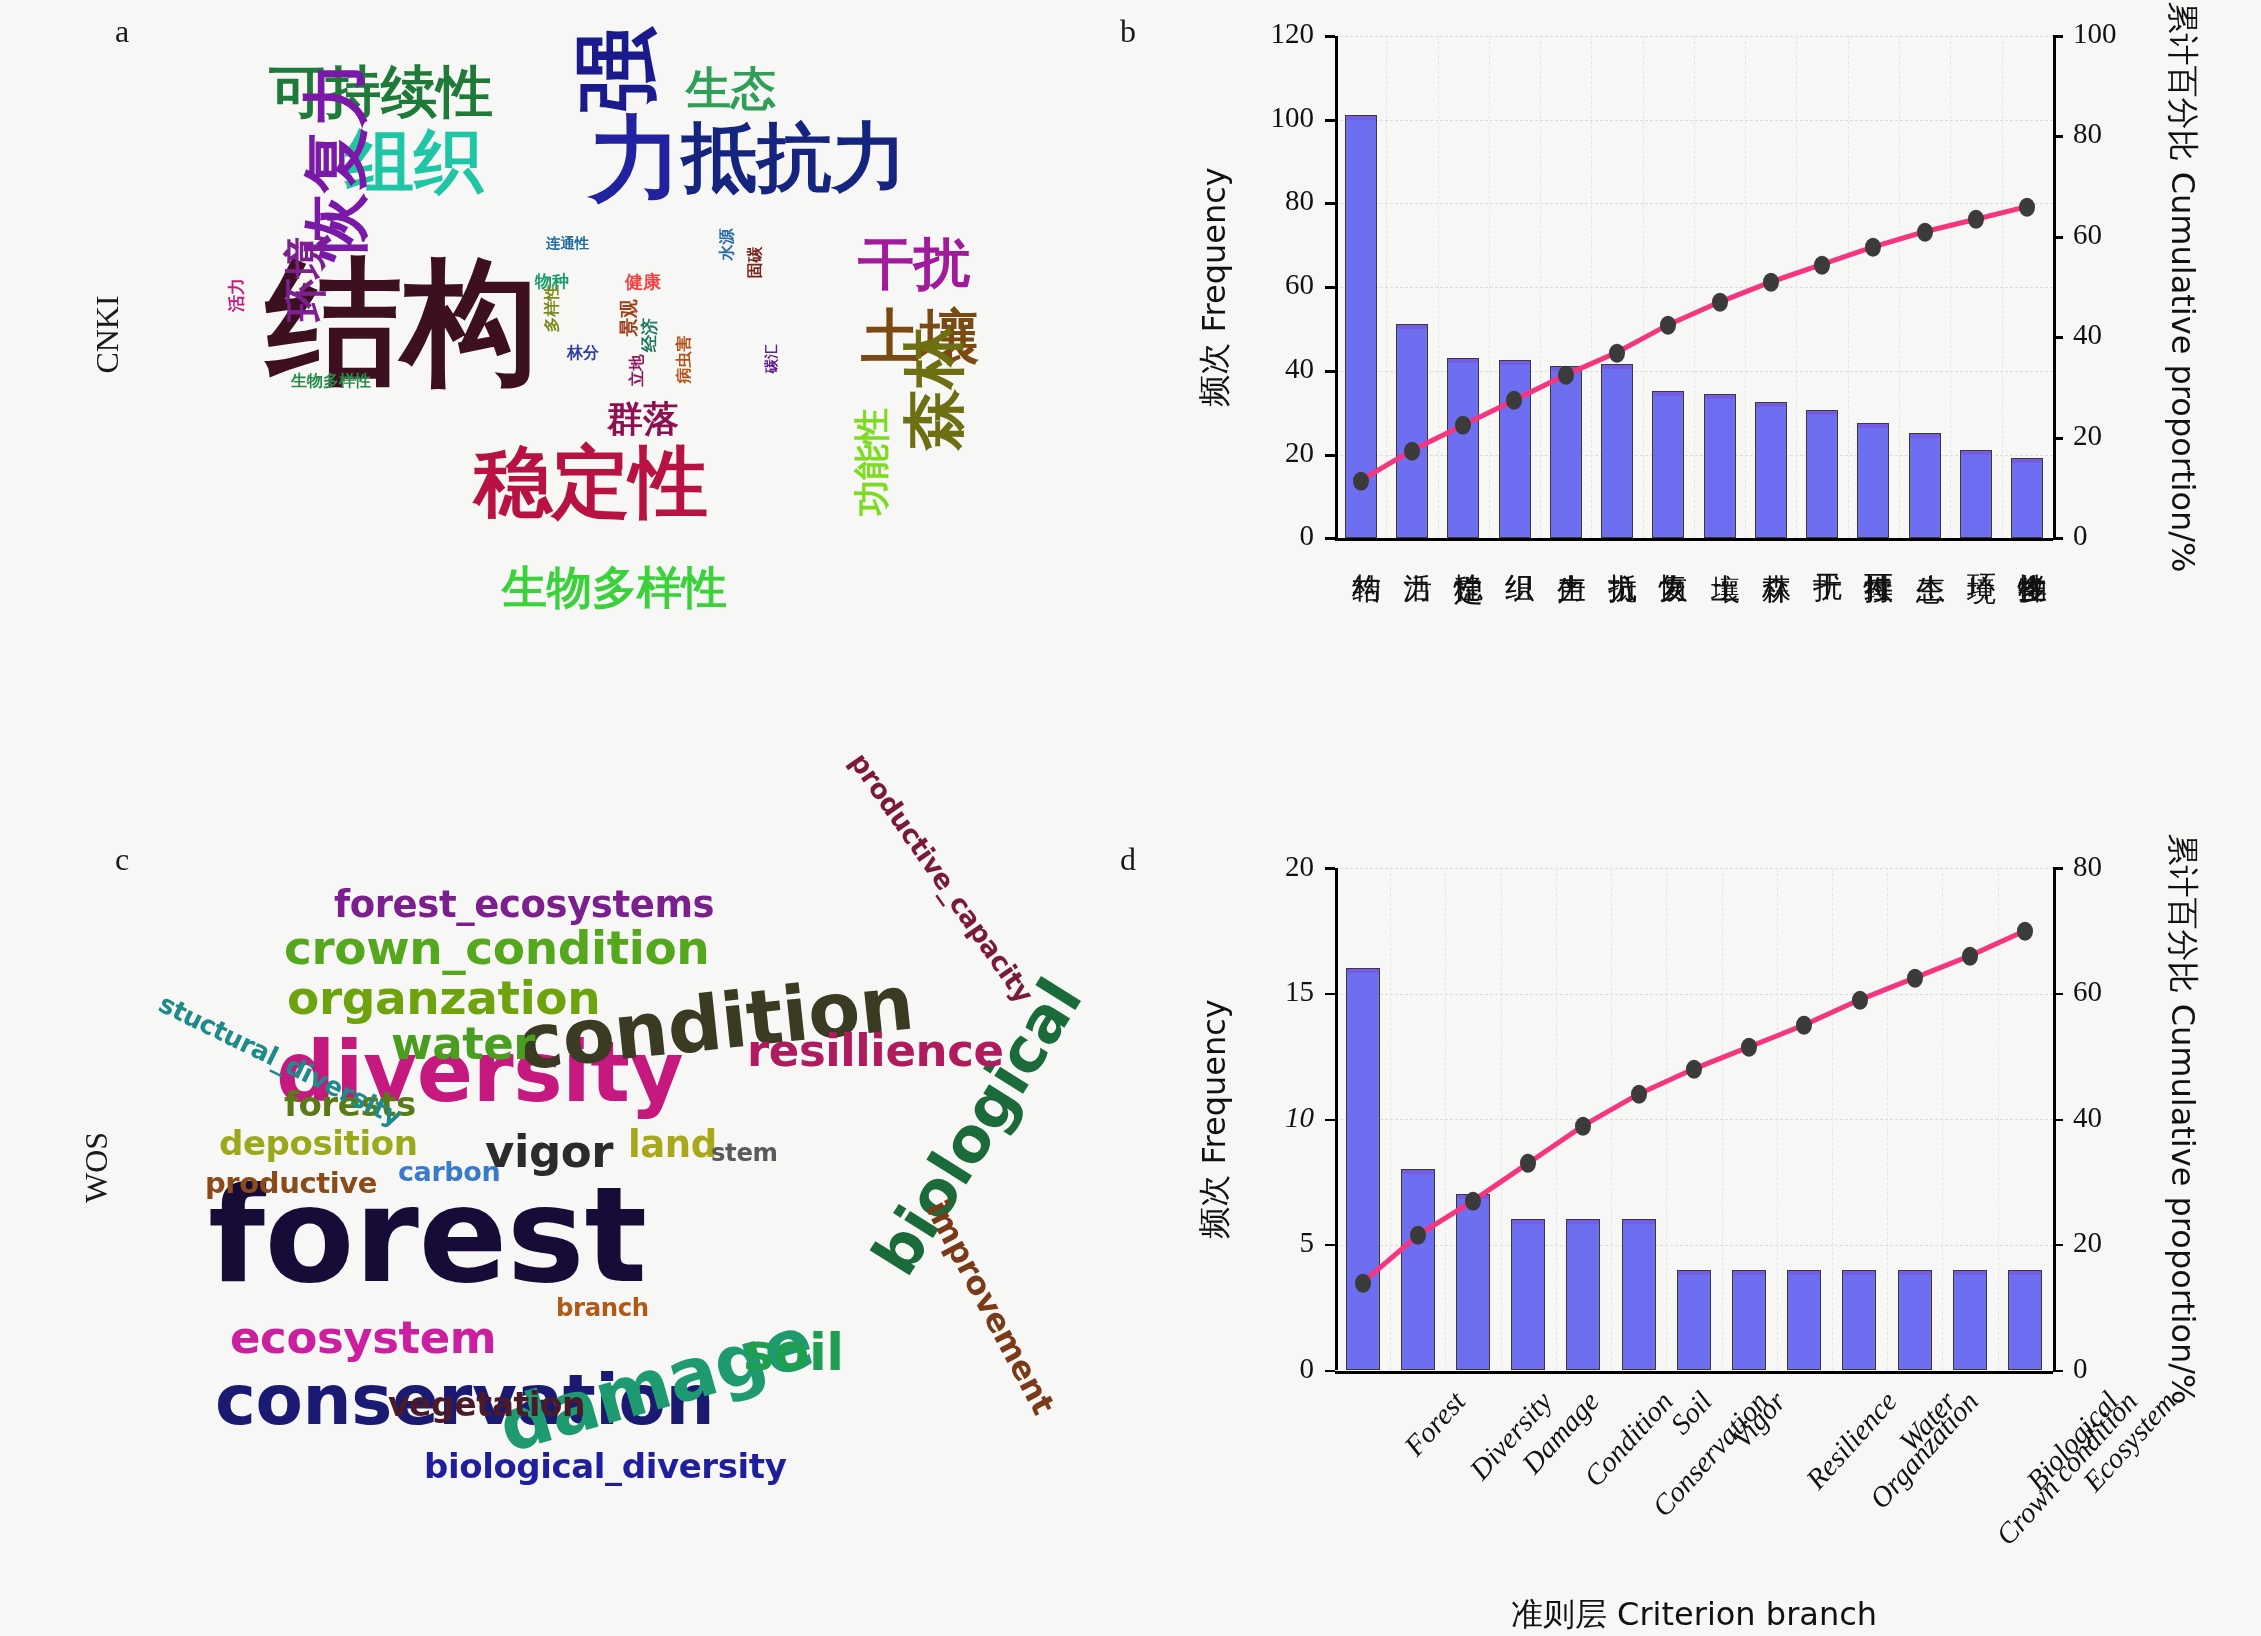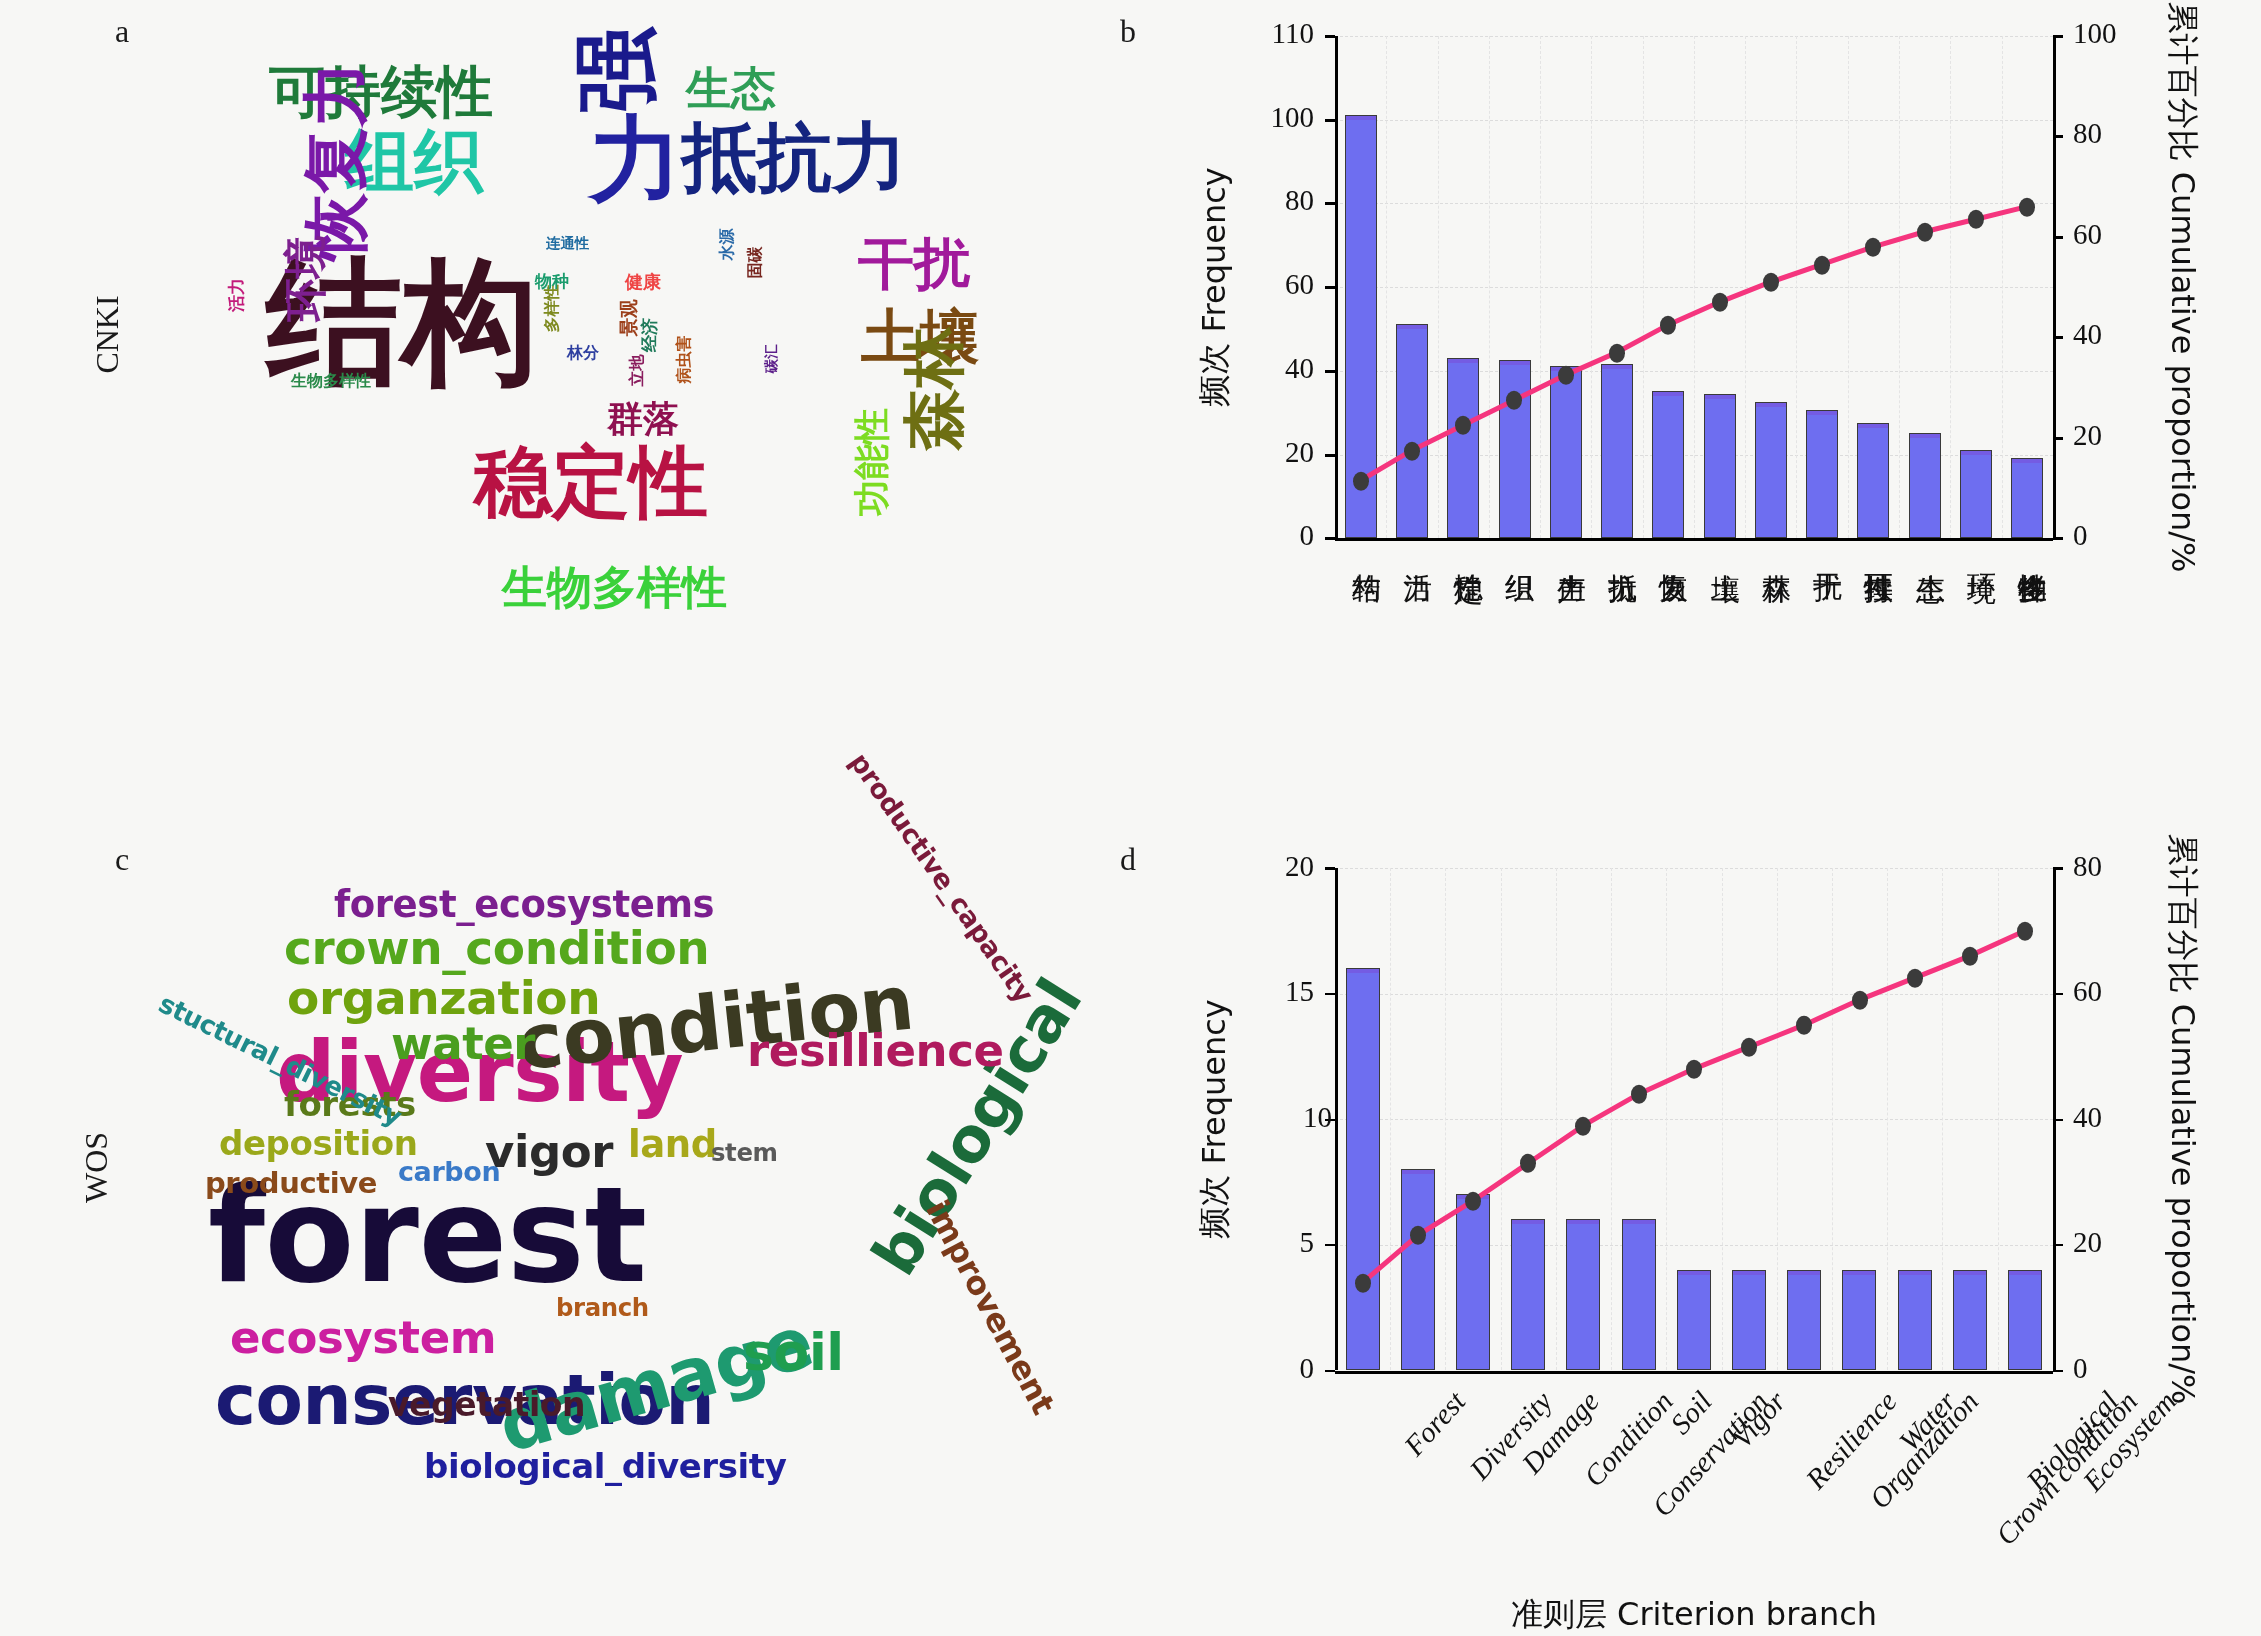--- a/index.html
+++ b/index.html
@@ -138,21 +138,21 @@
       <div class="ticklabel" style="left: 194px; top: 422px; transform: translateX(-100%);">20</div>
       <div class="tickmark" style="left: 205px; top: 356px;"></div>
       <div class="ticklabel" style="left: 194px; top: 338px; transform: translateX(-100%);">40</div>
       <div class="tickmark" style="left: 205px; top: 272px;"></div>
       <div class="ticklabel" style="left: 194px; top: 254px; transform: translateX(-100%);">60</div>
       <div class="tickmark" style="left: 205px; top: 188px;"></div>
       <div class="ticklabel" style="left: 194px; top: 170px; transform: translateX(-100%);">80</div>
       <div class="tickmark" style="left: 205px; top: 105px;"></div>
       <div class="ticklabel" style="left: 194px; top: 87px; transform: translateX(-100%);">100</div>
       <div class="tickmark" style="left: 205px; top: 21px;"></div>
-      <div class="ticklabel" style="left: 194px; top: 2.9px; transform: translateX(-100%);">110</div>
+      <div class="ticklabel" style="left: 194px; top: 2.9px; transform: translateX(-100%);">120</div>
       <div class="tickmark" style="left: 933px; top: 523px;"></div>
       <div class="ticklabel" style="left: 953px; top: 505px;">0</div>
       <div class="tickmark" style="left: 933px; top: 423px;"></div>
       <div class="ticklabel" style="left: 953px; top: 405px;">20</div>
       <div class="tickmark" style="left: 933px; top: 322px;"></div>
       <div class="ticklabel" style="left: 953px; top: 304px;">40</div>
       <div class="tickmark" style="left: 933px; top: 222px;"></div>
       <div class="ticklabel" style="left: 953px; top: 204px;">60</div>
       <div class="tickmark" style="left: 933px; top: 121px;"></div>
       <div class="ticklabel" style="left: 953px; top: 103px;">80</div>
@@ -257,21 +257,21 @@
         <div class="cum-dot" style="left: 690px; top: 63px; background: rgb(59, 59, 59);"></div>
       </div>
       <div class="axis-line" style="left: 215px; top: 25px; width: 2.9px; height: 502px;"></div>
       <div class="axis-line" style="left: 933px; top: 25px; width: 2.9px; height: 502px;"></div>
       <div class="axis-line" style="left: 215px; top: 528px; width: 718px; height: 2.9px;"></div>
       <div class="tickmark" style="left: 205px; top: 527px;"></div>
       <div class="ticklabel" style="left: 194px; top: 509px; transform: translateX(-100%);">0</div>
       <div class="tickmark" style="left: 205px; top: 401px;"></div>
       <div class="ticklabel" style="left: 194px; top: 383px; transform: translateX(-100%);">5</div>
       <div class="tickmark" style="left: 205px; top: 276px;"></div>
-      <div class="ticklabel" style="left: 212px; top: 258px; transform: translateX(-100%);">10</div>
+      <div class="ticklabel" style="left: 194px; top: 258px; transform: translateX(-100%); font-style: italic;">10</div>
       <div class="tickmark" style="left: 205px; top: 150px;"></div>
       <div class="ticklabel" style="left: 194px; top: 132px; transform: translateX(-100%);">15</div>
       <div class="tickmark" style="left: 205px; top: 24.4px;"></div>
       <div class="ticklabel" style="left: 194px; top: 6.5px; transform: translateX(-100%);">20</div>
       <div class="tickmark" style="left: 933px; top: 527px;"></div>
       <div class="ticklabel" style="left: 953px; top: 509px;">0</div>
       <div class="tickmark" style="left: 933px; top: 401px;"></div>
       <div class="ticklabel" style="left: 953px; top: 383px;">20</div>
       <div class="tickmark" style="left: 933px; top: 276px;"></div>
       <div class="ticklabel" style="left: 953px; top: 258px;">40</div>

